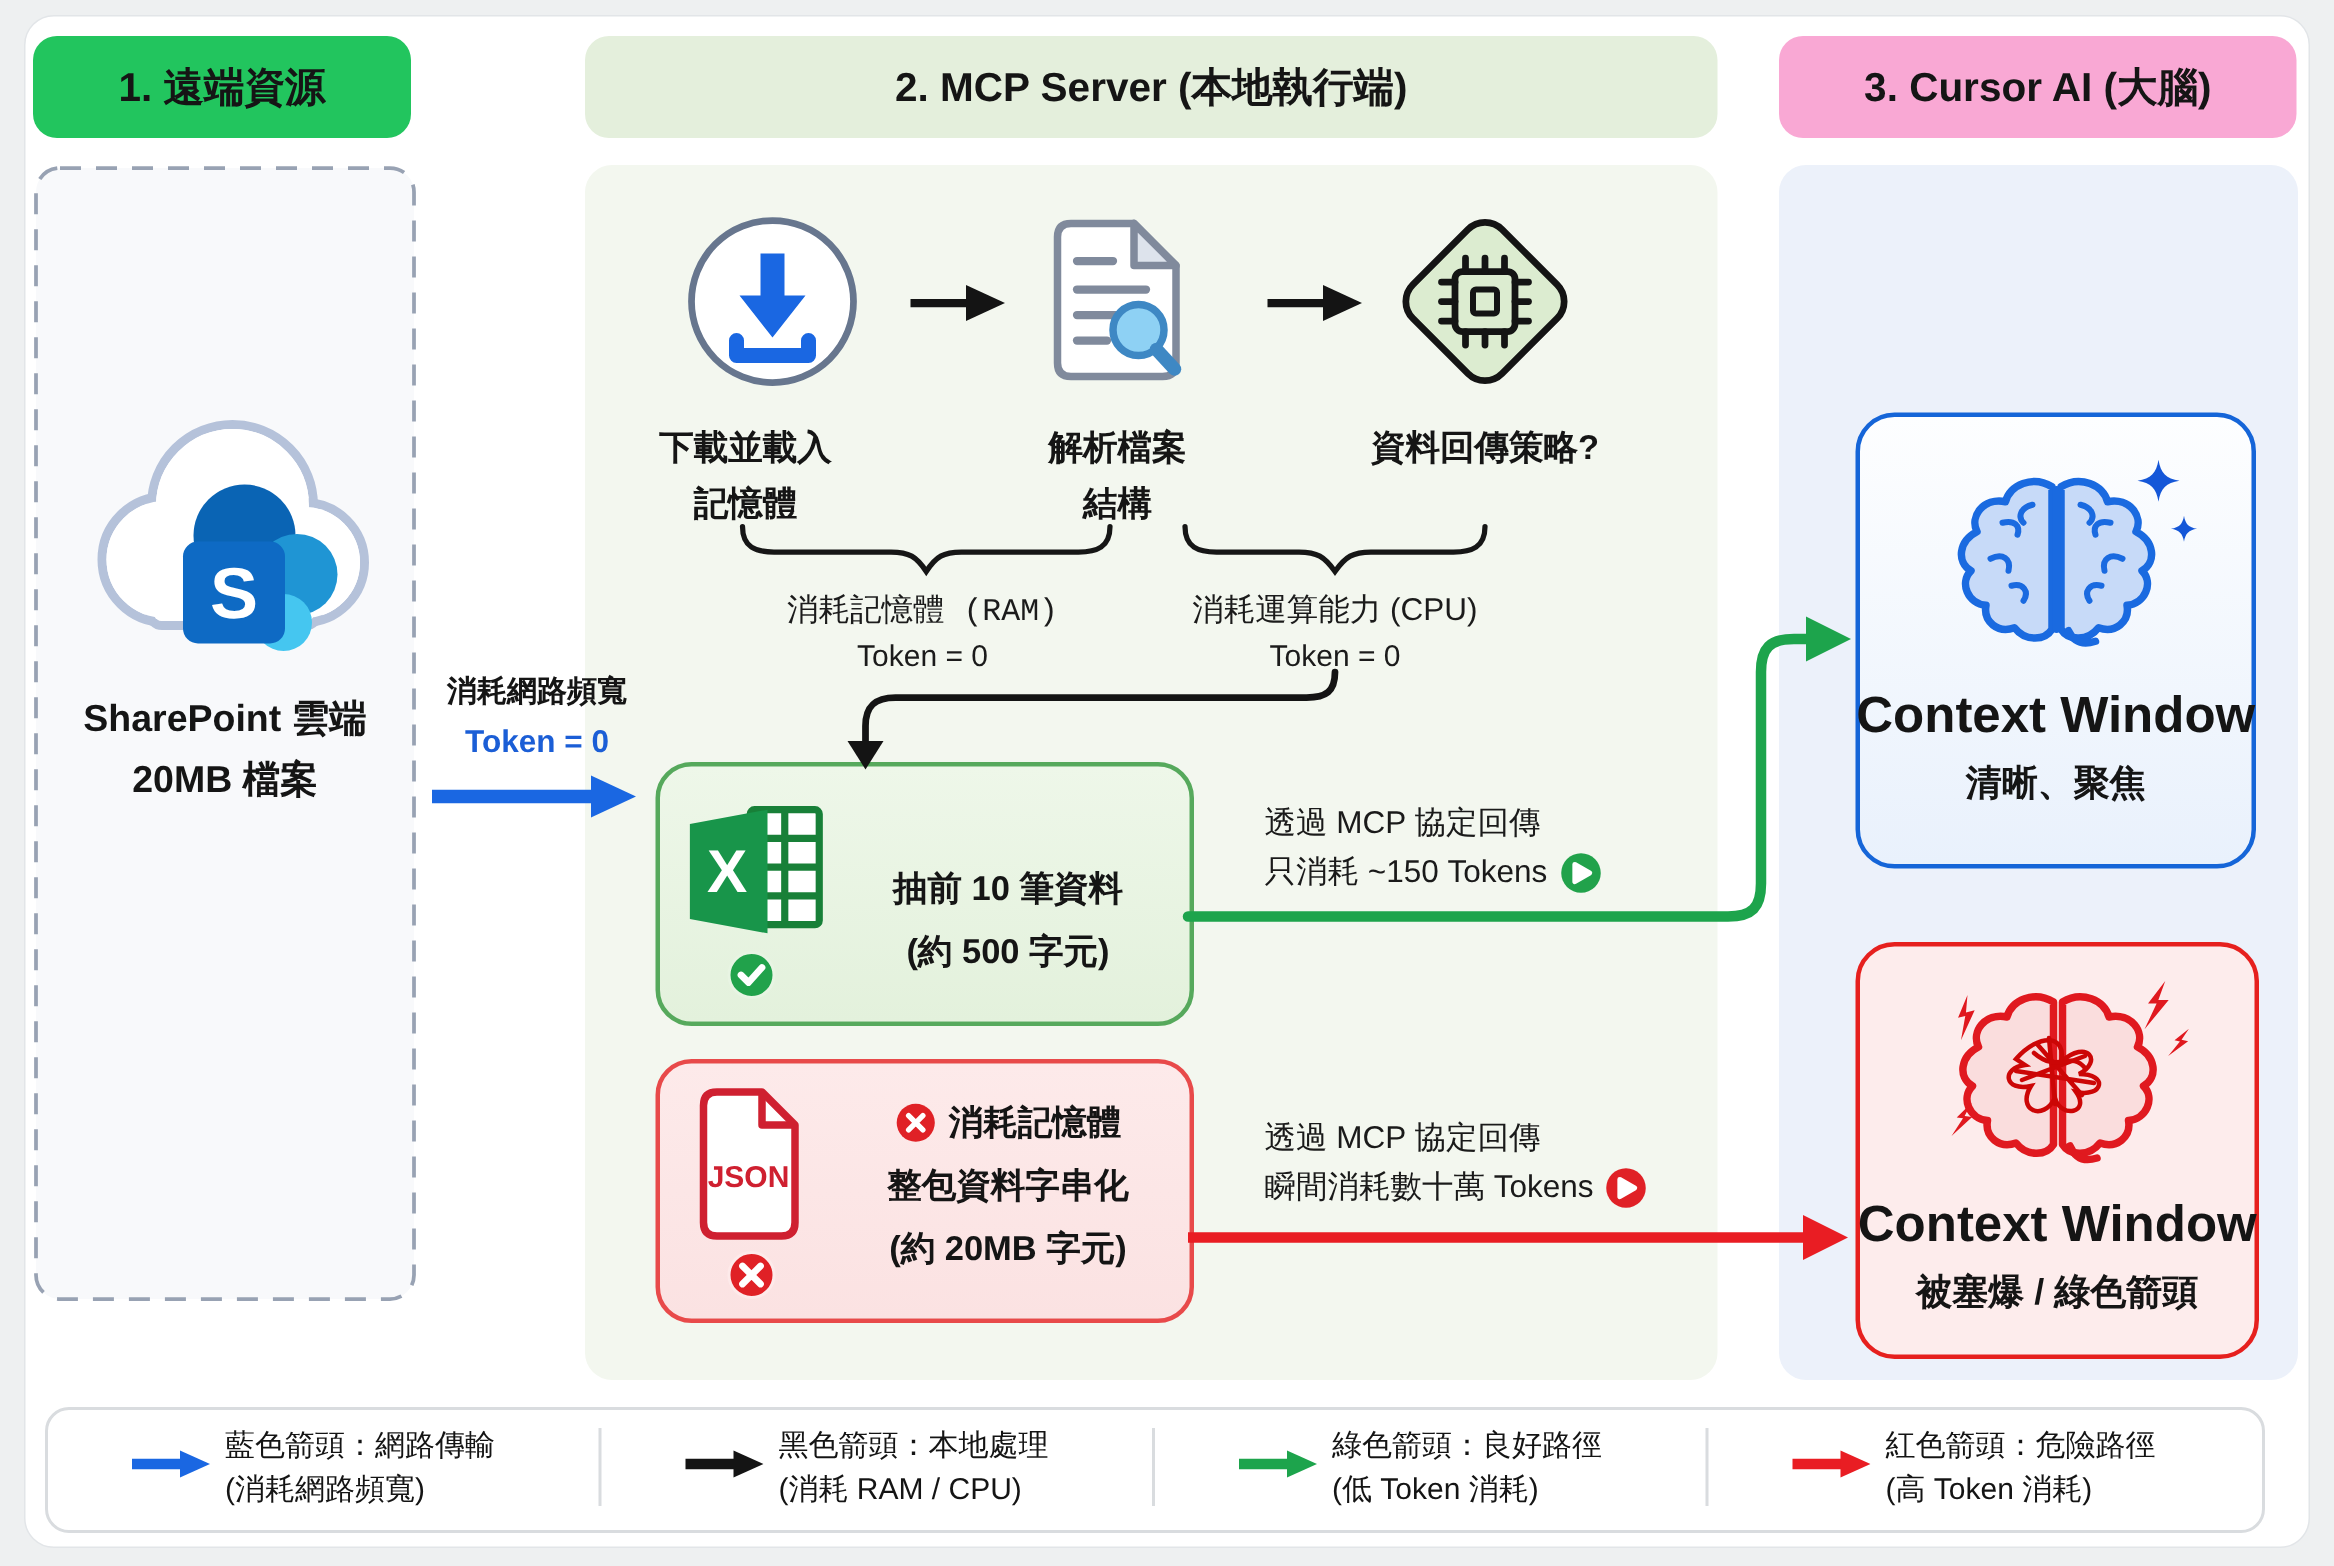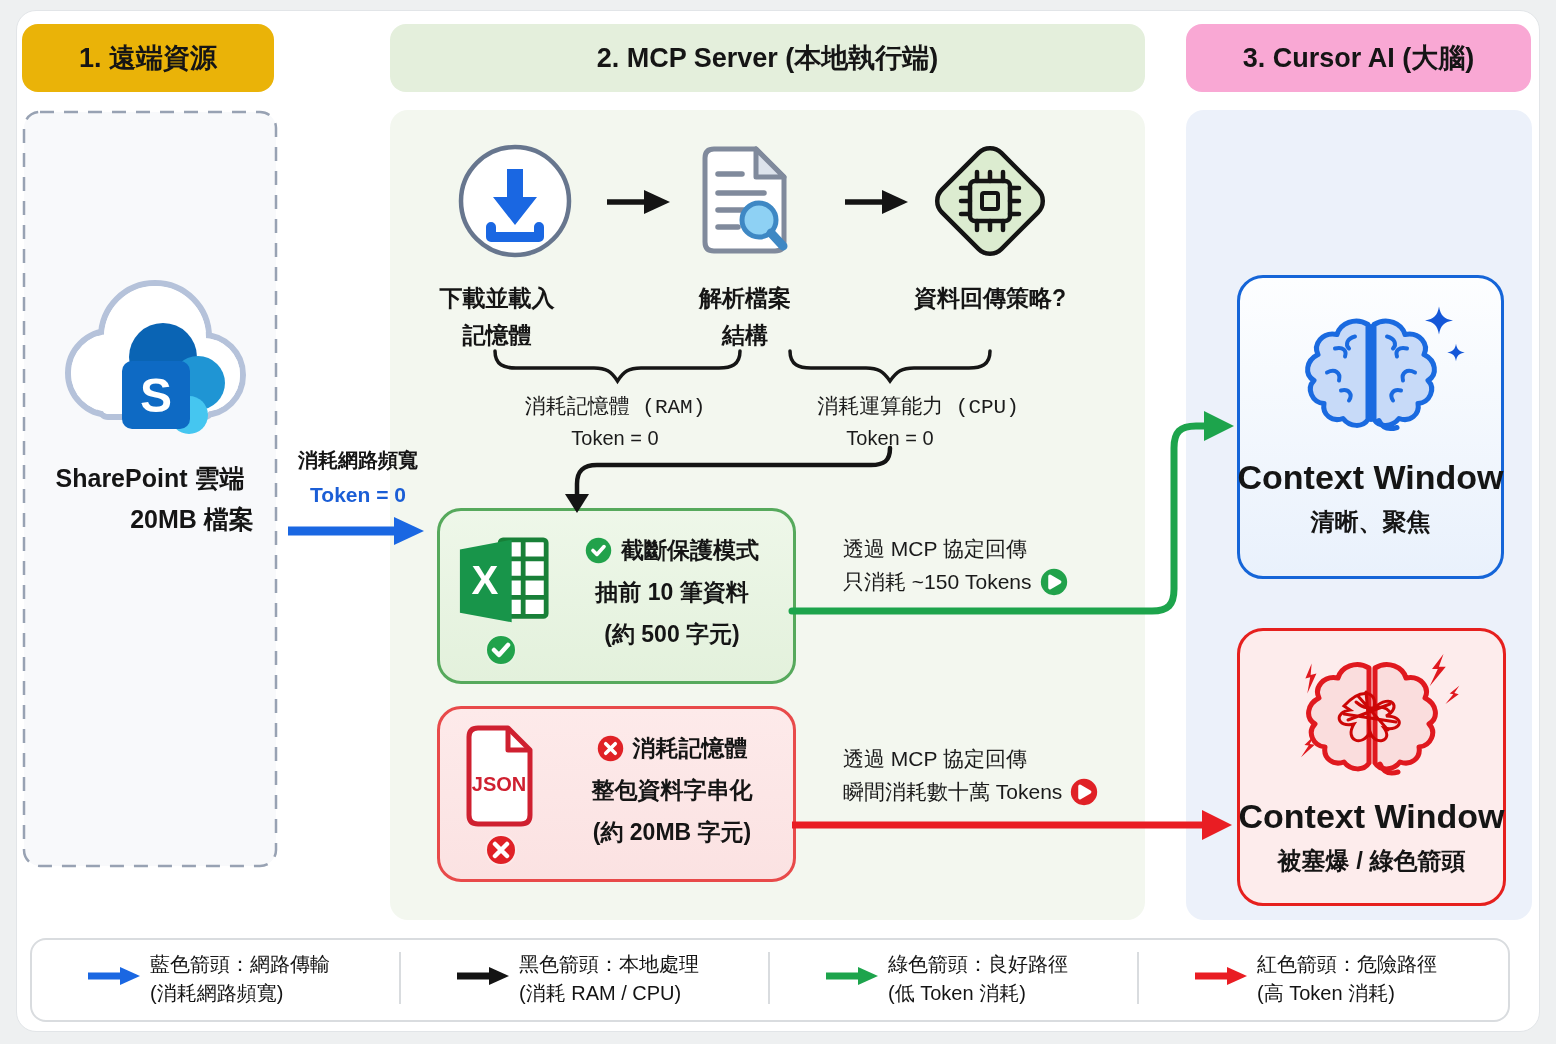--- a/index.html
+++ b/index.html
@@ -37,21 +37,21 @@
   .legend-text{position:absolute;font-size:20px;font-weight:500;line-height:29px;color:#141414;top:950px;}
   svg{display:block;}
   .nowrap{white-space:nowrap;}
 </style>
 </head>
 <body>
 
 <div class="canvas">
   <div class="card"></div>
 
-  <div class="pill" style="left:22px;top:24px;width:252px;background:#eab308;">
+  <div class="pill" style="left:22px;top:24px;width:252px;background:#22c55e;">
     <span>1. 遠端資源</span>
   </div>
   <div class="pill" style="left:390px;top:24px;width:755px;background:#e4efdc;">
     <span>2. MCP Server (本地執行端)</span>
   </div>
   <div class="pill" style="left:1186px;top:24px;width:345px;background:#f9a8d4;">
     <span>3. Cursor AI (大腦)</span>
   </div>
 
   <div class="panel" style="left:390px;top:110px;width:755px;height:810px;background:#f3f7ef;"></div>
@@ -75,21 +75,21 @@
         <circle cx="163" cy="120" r="37"></circle>
         <rect x="62" y="118" width="108" height="41" rx="6"></rect>
       </g>
       <circle cx="123" cy="102" r="34" fill="#0a64b4"></circle>
       <circle cx="158" cy="128" r="27" fill="#1f95d4"></circle>
       <circle cx="149" cy="160" r="19" fill="#45c6f0"></circle>
       <rect x="82" y="106" width="68" height="68" rx="10" fill="#0e6ac4"></rect>
       <text x="116" y="157" text-anchor="middle" font-size="48" font-weight="700" fill="#ffffff">S</text>
     </svg>
     <div class="abs ctr nowrap" style="left:0;top:352px;width:256px;font-size:25px;font-weight:700;">SharePoint 雲端</div>
-    <div class="abs ctr nowrap" style="left:0;top:393px;width:256px;font-size:25px;font-weight:700;padding-left:42px;">20MB 檔案</div>
+    <div class="abs ctr nowrap" style="left:0;top:393px;width:256px;font-size:25px;font-weight:700;">20MB 檔案</div>
   </div>
 
   <div class="abs ctr nowrap" style="left:278px;top:447px;width:160px;font-size:20px;font-weight:600;">消耗網路頻寬</div>
   <div class="abs ctr nowrap" style="left:278px;top:483px;width:160px;font-size:21px;font-weight:700;color:#1b5ed6;">Token = 0</div>
 
   <svg class="abs" style="left:455px;top:141px;" width="120" height="120" viewBox="0 0 120 120">
     <circle cx="60" cy="60" r="54" fill="#ffffff" stroke="#67768e" stroke-width="4.5"></circle>
     <path d="M52 28 h16 v28 h14 L60 84 L38 56 h14 Z" fill="#1a67e2"></path>
     <path d="M36 86 v10 h48 v-10" fill="none" stroke="#1a67e2" stroke-width="10" stroke-linecap="round" stroke-linejoin="round"></path>
   </svg>
@@ -136,46 +136,39 @@
   <div class="steplabel" style="left:660px;top:280px;width:170px;">
     <div>解析檔案</div>
     <div>結構</div>
   </div>
   <div class="steplabel nowrap" style="left:885px;top:280px;width:210px;">
     <div>資料回傳策略?</div>
   </div>
 
   <div class="sublabel nowrap" style="left:505px;top:392px;width:220px;font-family:Liberation Mono, monospace;">消耗記憶體 (RAM)</div>
   <div class="tok nowrap" style="left:505px;top:427px;width:220px;">Token = 0</div>
-  <div class="sublabel nowrap" style="left:808px;top:392px;width:220px;font-family:Liberation Mono, monospace;">消耗運算能力 (CPU)</div>
+  <div class="sublabel nowrap" style="left:780px;top:392px;width:220px;">消耗運算能力 (CPU)</div>
   <div class="tok nowrap" style="left:780px;top:427px;width:220px;">Token = 0</div>
 
   <div class="modebox green" style="left:437px;top:508px;">
     <svg class="abs" style="left:16px;top:24px;" width="96" height="92" viewBox="0 0 100 96">
       <rect x="46" y="5" width="48" height="80" rx="3" fill="#ffffff" stroke="#188038" stroke-width="5"></rect>
       <g stroke="#188038" stroke-width="5">
         <line x1="46" y1="25" x2="94" y2="25"></line>
           <line x1="46" y1="45" x2="94" y2="45"></line>
         <line x1="46" y1="65" x2="94" y2="65"></line>
           <line x1="70" y1="5" x2="70" y2="85"></line>
       </g>
       <polygon points="4,15 58,5 58,91 4,81" fill="#18954a"></polygon>
       <text x="30" y="62" text-anchor="middle" font-size="42" font-weight="700" fill="#ffffff">X</text>
     </svg>
     <svg class="abs" style="left:44px;top:122px;" width="34" height="34" viewBox="0 0 34 34">
       <circle cx="17" cy="17" r="15" fill="#21a24b" stroke="#e8f4e3" stroke-width="2"></circle>
       <path d="M10 17 l5 5 l9 -10" fill="none" stroke="#ffffff" stroke-width="4.5" stroke-linecap="round" stroke-linejoin="round"></path>
     </svg>
-    <div class="modeline" style="top:24px;">
-      <svg width="27" height="27" viewBox="0 0 34 34">
-        <circle cx="17" cy="17" r="16" fill="#21a24b"></circle>
-        <path d="M10 17 l5 5 l9 -10" fill="none" stroke="#ffffff" stroke-width="4.5" stroke-linecap="round" stroke-linejoin="round"></path>
-      </svg>
-      <span class="nowrap">截斷保護模式</span>
-    </div>
     <div class="modeline nowrap" style="top:66px;">抽前 10 筆資料</div>
     <div class="modeline nowrap" style="top:108px;">(約 500 字元)</div>
   </div>
 
   <div class="pathlabel" style="left:843px;top:532px;">
     <div class="row">
         <span>透過 MCP 協定回傳</span>
       </div>
     <div class="row">
       <span>只消耗 ~150 Tokens</span>

